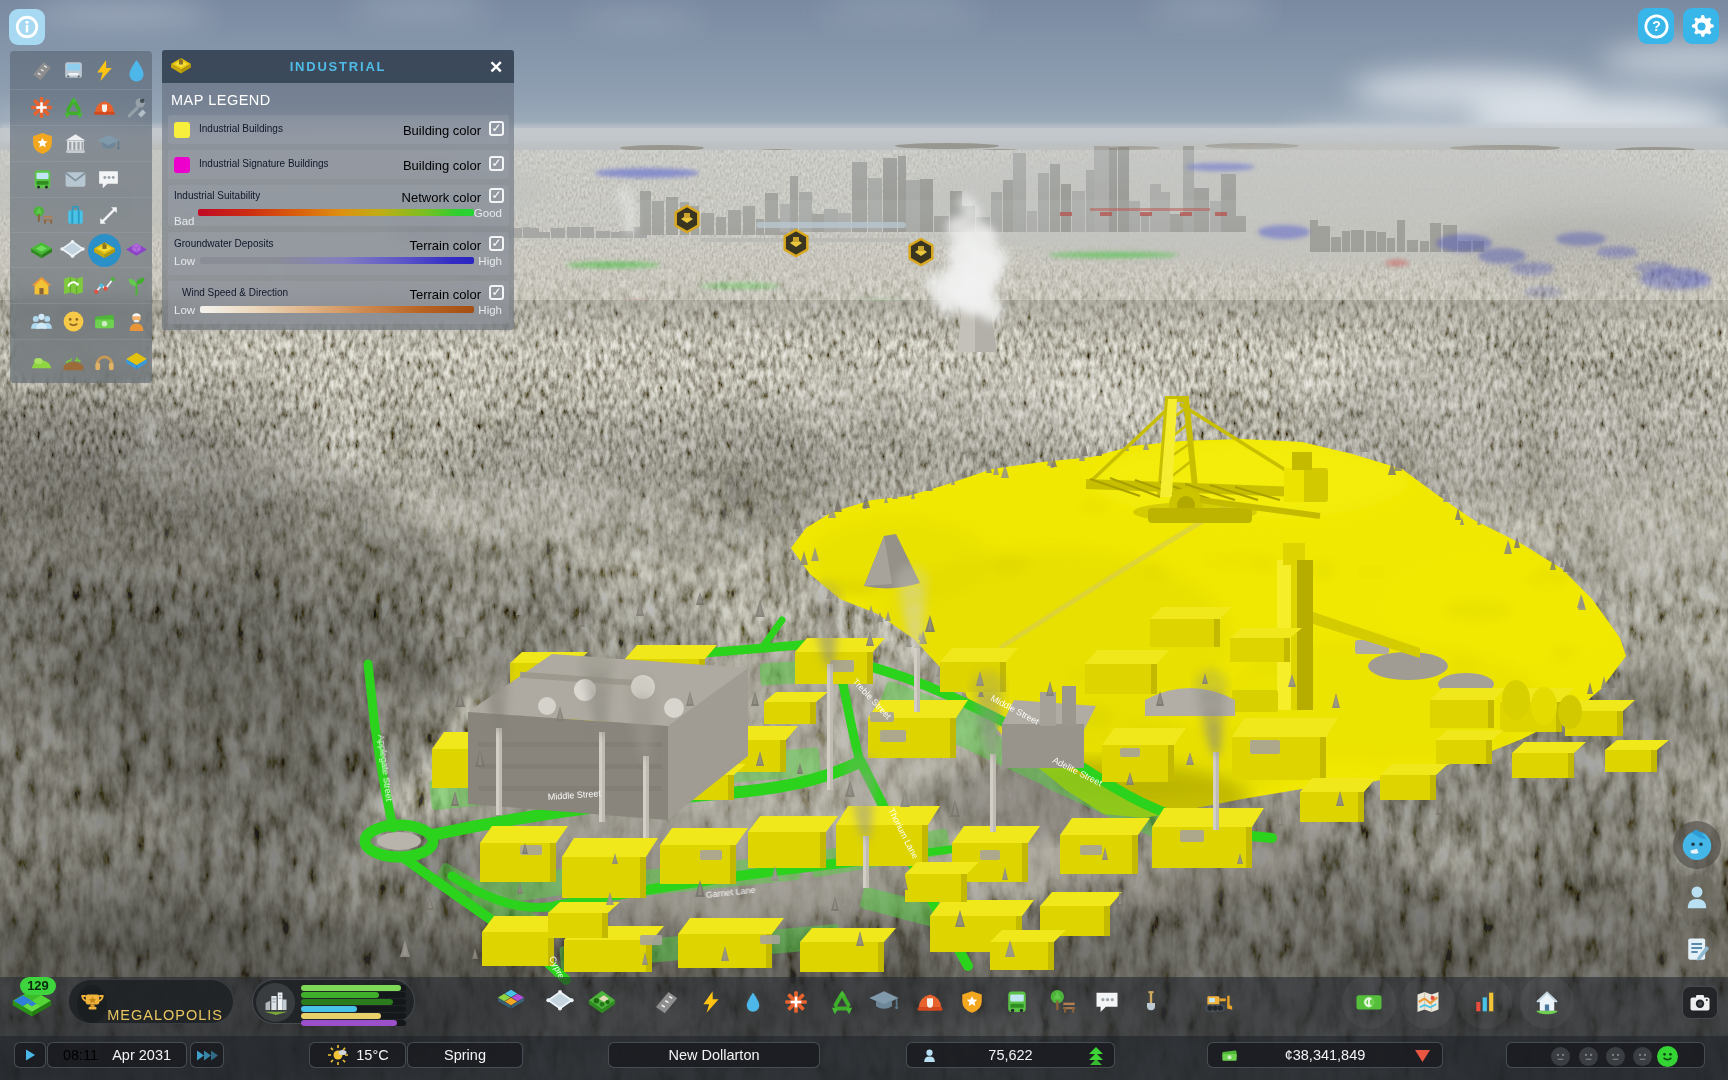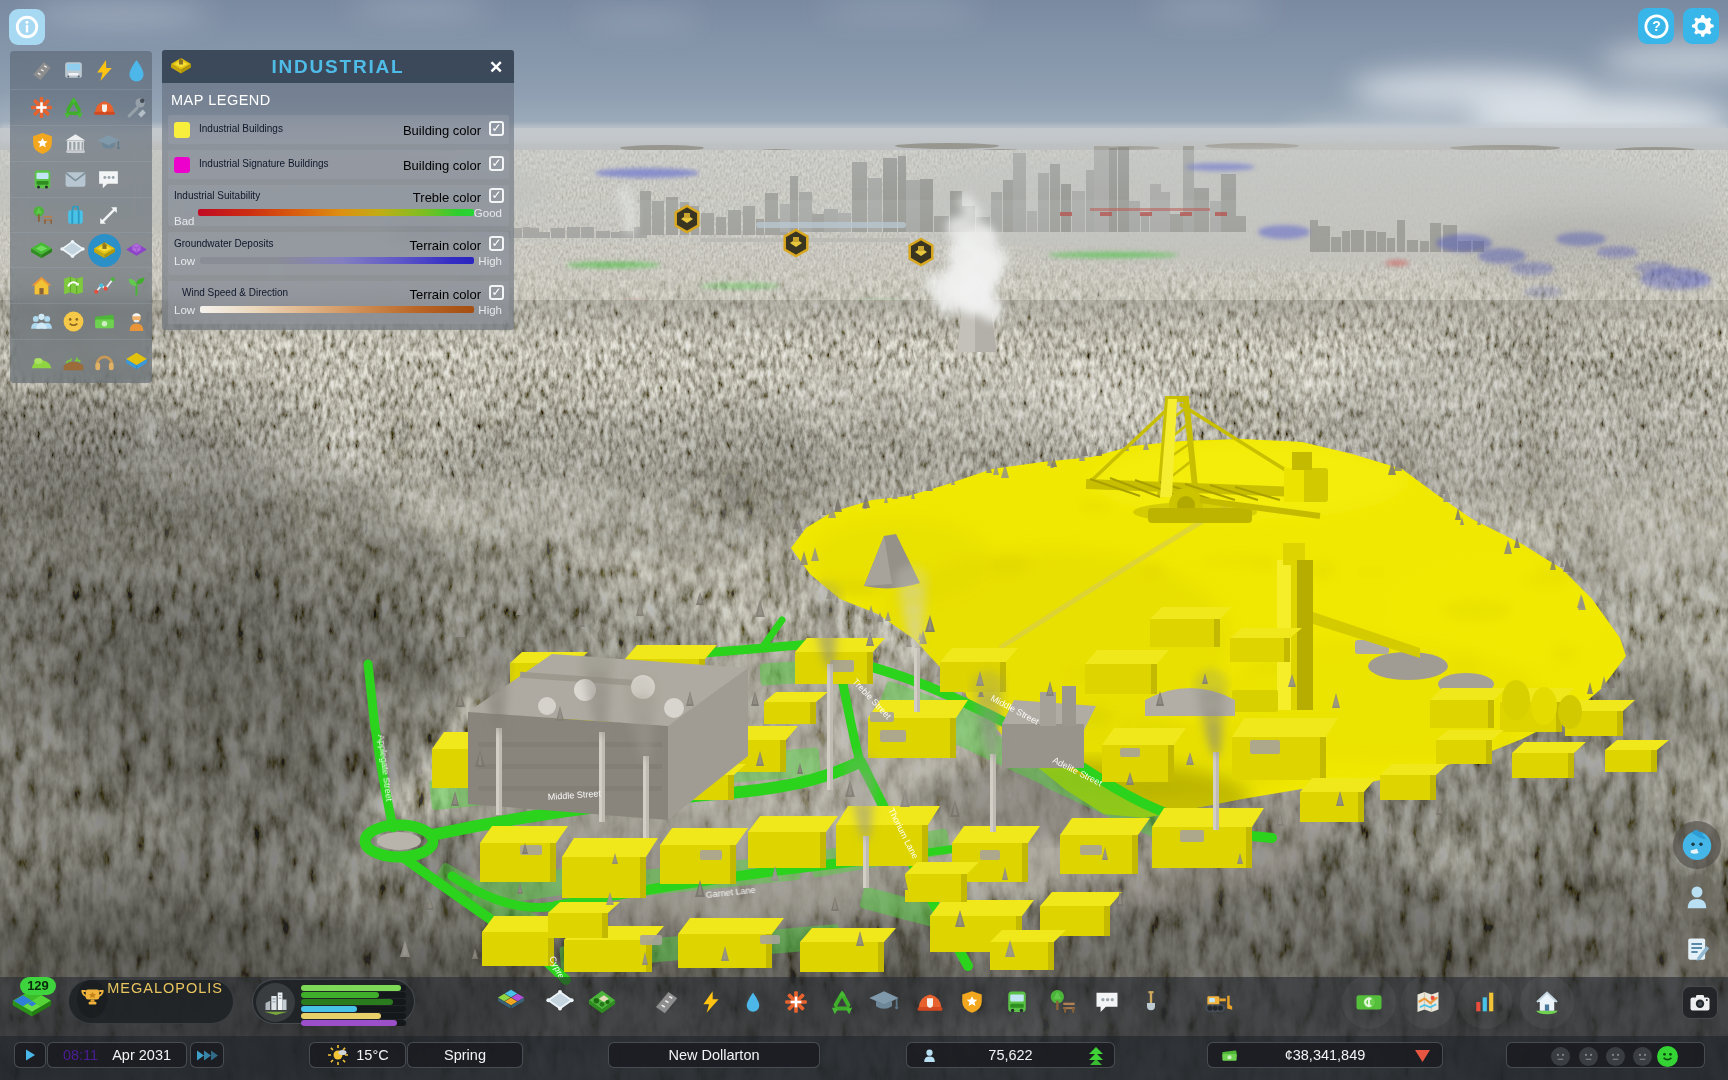--- a/index.html
+++ b/index.html
@@ -5,21 +5,21 @@
 html,body{width:1728px;height:1080px;overflow:hidden;background:#8a9aad}
 #scene{position:relative;width:1728px;height:1080px;font-family:"Liberation Sans",sans-serif;overflow:hidden}
 #bg{position:absolute;left:0;top:0}
 .abs{position:absolute}
 .btn-blue{position:absolute;width:36px;height:36px;border-radius:9px;background:#38b6e9;display:flex;align-items:center;justify-content:center}
 #leftpanel{position:absolute;left:10px;top:51px;width:142px;height:332px;background:rgba(84,94,108,0.55);border-radius:4px;backdrop-filter:blur(8px)}
 .lrow{position:absolute;left:0;width:142px;border-top:1px solid rgba(160,175,190,0.25);display:flex;justify-content:flex-start;align-items:center}
 .cell{width:33px;display:flex;align-items:center;justify-content:center}
 #legend{position:absolute;left:162px;top:50px;width:352px;height:280px;background:rgba(92,102,116,0.52);border-radius:3px;backdrop-filter:blur(9px);overflow:hidden}
 #ltitle{position:absolute;left:0;top:0;width:352px;height:33px;background:rgba(48,62,78,0.82);display:flex;align-items:center;justify-content:center}
-#ltitle span{color:#4fbce8;font-size:19px;letter-spacing:1.8px;font-weight:bold}
+#ltitle span{color:#4fbce8;font-size:13px;letter-spacing:1.8px;font-weight:bold}
 .lgrow{position:absolute;left:6px;width:341px;background:rgba(160,168,178,0.33);border-radius:2px}
 .lgtext{color:#0f172a;font-size:10px}
 .lgright{position:absolute;color:#000000;font-size:13px}
 .cbx{position:absolute;width:15px;height:15px;border:2px solid #f2f4f5;border-radius:3px;color:#fff;font-size:12px;line-height:11px;text-align:center}
 .grad{position:absolute;height:7px;border-radius:2px}
 .gl{position:absolute;color:#e6e9eb;font-size:11.5px}
 .pill{position:absolute;height:26px;background:rgba(26,29,33,0.88);border:1px solid rgba(110,116,122,0.55);border-radius:6px;display:flex;align-items:center;justify-content:center;color:#f2f4f5;font-size:14.5px}
 .rbtn{position:absolute;width:46px;height:46px;border-radius:50%;background:rgba(80,78,74,0.55);display:flex;align-items:center;justify-content:center}
 #toolbar1{position:absolute;left:0;top:977px;width:1728px;height:103px;background:rgba(38,42,49,0.62)}
 #toolbar2{position:absolute;left:0;top:1036px;width:1728px;height:44px;background:rgba(30,34,40,0.55)}
@@ -1216,21 +1216,21 @@
       <div class="lgrow" style="top:231px;height:43px"></div>
       <div class="abs" style="left:12px;top:72px;width:16px;height:16px;border-radius:3px;background:#f8ef3c"></div>
       <div class="lgtext abs" style="left:37px;top:73px">Industrial Buildings</div>
       <div class="lgright" style="right:33px;top:73px">Building color</div>
       <div class="cbx" style="right:10px;top:71px">✓</div>
       <div class="abs" style="left:12px;top:107px;width:16px;height:16px;border-radius:3px;background:#ee00cc"></div>
       <div class="lgtext abs" style="left:37px;top:108px">Industrial Signature Buildings</div>
       <div class="lgright" style="right:33px;top:108px">Building color</div>
       <div class="cbx" style="right:10px;top:106px">✓</div>
       <div class="lgtext abs" style="left:12px;top:140px">Industrial Suitability</div>
-      <div class="lgright" style="right:33px;top:140px">Treble color</div>
+      <div class="lgright" style="right:33px;top:140px">Network color</div>
       <div class="cbx" style="right:10px;top:138px">✓</div>
       <div class="gl" style="left:12px;top:165px">Bad</div>
       <div class="gl" style="right:12px;top:157px">Good</div>
       <div class="grad" style="left:36px;top:159px;width:276px;background:linear-gradient(to right,#c00a24 0%,#cc2c12 18%,#d95f0e 36%,#dd9012 52%,#c0ad16 66%,#7cbe22 82%,#2ece30 94%,#25d534 100%)"></div>
       <div class="lgtext abs" style="left:12px;top:188px">Groundwater Deposits</div>
       <div class="lgright" style="right:33px;top:188px">Terrain color</div>
       <div class="cbx" style="right:10px;top:186px">✓</div>
       <div class="gl" style="left:12px;top:205px">Low</div>
       <div class="gl" style="right:12px;top:205px">High</div>
       <div class="grad" style="left:38px;top:207px;width:274px;background:linear-gradient(to right,#8a8c96 0%,#8a8c96 28%,#837fc0 52%,#5c55c8 74%,#332cc4 92%,#2a24c0 100%)"></div>
@@ -1270,21 +1270,21 @@
     <div class="abs" style="left:11px;top:985px"><svg width="42" height="42" viewBox="0 0 24 24">
         <path d="M12 2.5 L23 9 12 15.5 1 9Z" fill="#3dbb28"></path>
         <path d="M6.8 5.9 L12 9 6.7 12.1 1.6 9Z" fill="#2f7fd9"></path>
         <path d="M17.3 5.9 L22.4 9 17.2 12.1 12.1 9Z" fill="#55d437"></path>
         <path d="M12 9.2 L17 12.2 12 15.2 7 12.2Z" fill="#66dd45"></path>
         <path d="M12 9.2 L14.5 10.7 12 12.2 9.5 10.7Z" fill="#2f7fd9"></path>
         <path d="M1 9 v2.5 l11 6.5 v-2.5z" fill="#2a9418"></path>
         <path d="M23 9 v2.5 l-11 6.5 v-2.5z" fill="#237f12"></path>
       </svg></div>
     <div class="abs" style="left:20px;top:977px;width:36px;height:18px;background:#3ed43e;border-radius:9px;color:#0a2a0a;font-size:13px;font-weight:bold;text-align:center;line-height:18px">129</div>
-    <div class="abs" style="left:68px;top:979px;width:166px;height:45px;background:rgba(32,35,38,0.92);border:1px solid rgba(105,110,115,0.35);border-radius:23px;display:flex;align-items:flex-start">
+    <div class="abs" style="left:68px;top:979px;width:166px;height:45px;background:rgba(32,35,38,0.92);border:1px solid rgba(105,110,115,0.35);border-radius:23px;display:flex;align-items:flex-end">
       <div style="margin-left:8px;width:38px;height:38px;border-radius:50%;background:rgba(22,25,28,0.55);display:flex;align-items:center;justify-content:center">
         <svg width="27" height="27" viewBox="0 0 24 24">
           <rect x="6" y="3" width="12" height="9" rx="2" fill="#f2b33c"></rect>
           <path d="M6 4.5 H3 a4.5 4.5 0 0 0 4.5 4.5 M18 4.5h3a4.5 4.5 0 0 1-4.5 4.5" stroke="#f2b33c" stroke-width="1.8" fill="none"></path>
           <path d="M12 5l1 2.1 2.3.2-1.7 1.5.5 2.2-2.1-1.2-2.1 1.2.5-2.2L8.7 7.3 11 7.1z" fill="#c28418"></path>
           <path d="M10.5 12h3l.5 2h-4z" fill="#e8a32c"></path>
           <rect x="8.5" y="14" width="7" height="2.5" rx="1" fill="#f2b33c"></rect>
         </svg>
       </div>
       <div style="flex:1;text-align:center;color:#e8c55f;font-size:14.5px;letter-spacing:1px;margin-right:10px">MEGALOPOLIS</div>
@@ -1465,21 +1465,21 @@
         <circle cx="12" cy="12.8" r="2" fill="#4a5258"></circle>
         <circle cx="18.8" cy="9" r="1" fill="#23272b"></circle>
       </svg>
     </div>
     <div class="pill" style="left:14px;top:1042px;width:32px">
       <svg width="14" height="14" viewBox="0 0 14 14">
         <path d="M3 1.5 L12 7 3 12.5z" fill="#49b8e8"></path>
       </svg>
     </div>
     <div class="pill" style="left:47px;top:1042px;width:140px">
-      <span style="color:#4c1d95;margin-right:14px">08:11</span>
+      <span style="color:#000000;margin-right:14px">08:11</span>
       <span>Apr 2031</span>
     </div>
     <div class="pill" style="left:190px;top:1042px;width:34px">
       <svg width="22" height="11" viewBox="0 0 22 11">
         <g fill="#3f9fc9">
           <path d="M1 0.5 L8 5.5 1 10.5z"></path>
           <path d="M8 0.5 L15 5.5 8 10.5z" opacity="0.8"></path>
           <path d="M15 0.5 L22 5.5 15 10.5z" opacity="0.6"></path>
         </g>
       </svg>

